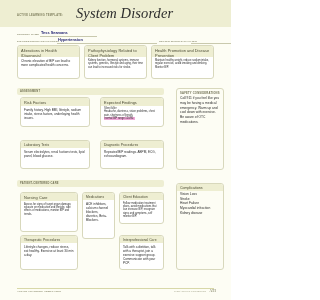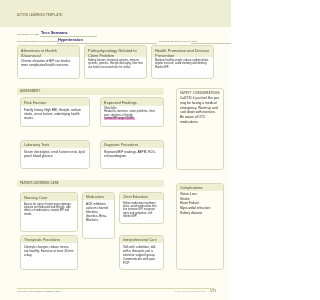--- a/index.html
+++ b/index.html
@@ -135,20 +135,21 @@
     letter-spacing: .2px;
   }
 </style>
 </head>
 <body>
 
 <div class="page">
 
   <div class="header-band"></div>
   <div class="alt-label">ACTIVE LEARNING TEMPLATE:</div>
+  <div class="doc-title">System Disorder</div>
 
   <div class="meta">
 
     <div class="meta-row" style="left:0; top:30px; width:80px;">
       <span class="meta-cap" style="left:0;">STUDENT NAME</span>
       <span class="meta-val" style="left:24px;">Tess Seamans</span>
       <div class="meta-rule" style="left:23px; width:57px;"></div>
     </div>
 
     <div class="meta-row" style="left:0; top:37px; width:140px;">

